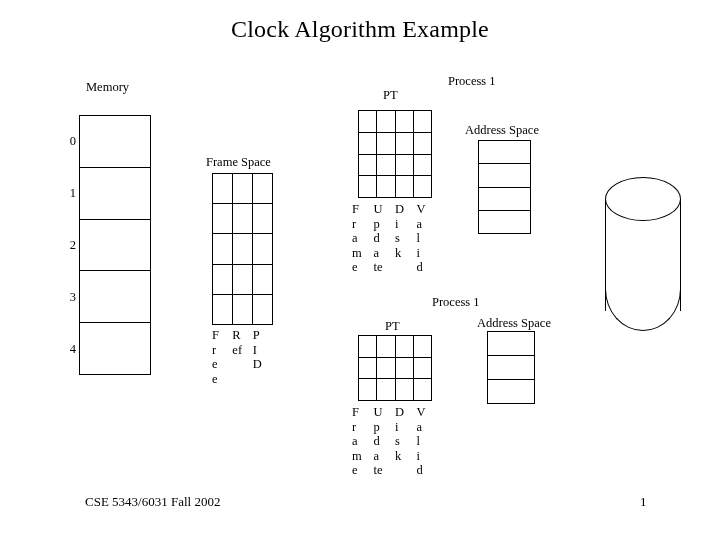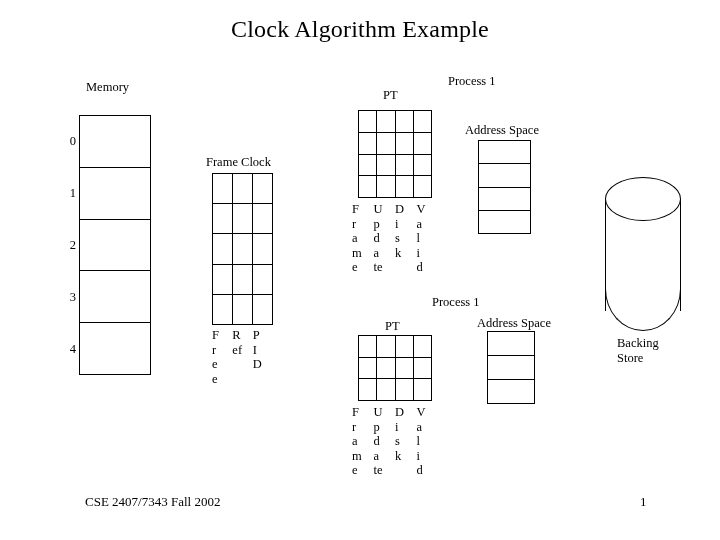--- a/index.html
+++ b/index.html
@@ -132,21 +132,21 @@
     </div>
 
   <div class="abs" id="memory-row-labels" style="left:62px; top:115px; width:14px; height:260px;">
       <div style="position: absolute; left: 0px; top: 18px; font-size: 12.5px; line-height: 16px; text-align: right; width: 14px;">0</div>
       <div style="position: absolute; left: 0px; top: 70px; font-size: 12.5px; line-height: 16px; text-align: right; width: 14px;">1</div>
       <div style="position: absolute; left: 0px; top: 122px; font-size: 12.5px; line-height: 16px; text-align: right; width: 14px;">2</div>
       <div style="position: absolute; left: 0px; top: 174px; font-size: 12.5px; line-height: 16px; text-align: right; width: 14px;">3</div>
       <div style="position: absolute; left: 0px; top: 226px; font-size: 12.5px; line-height: 16px; text-align: right; width: 14px;">4</div>
     </div>
 
-  <div class="abs lbl" style="left:206px; top:155px;">Frame Clock</div>
+  <div class="abs lbl" style="left:206px; top:155px;">Frame Space</div>
 
   <div class="abs grid" id="frame-table-grid" style="left:212px; top:173px; width:61px; height:152px; grid-template-columns:repeat(3,1fr); grid-template-rows:repeat(5,1fr);">
       <div class="cell"></div>
       <div class="cell"></div>
       <div class="cell"></div>
       <div class="cell"></div>
       <div class="cell"></div>
       <div class="cell"></div>
       <div class="cell"></div>
       <div class="cell"></div>
@@ -273,21 +273,17 @@
       <div class="cell"></div>
       <div class="cell"></div>
     </div>
 
   <div class="cyl-wrap" style="left:605px; top:177px; width:76px; height:160px;">
     <div class="cyl-body"></div>
     <div class="cyl-bottom"></div>
     <div class="cyl-top"></div>
   </div>
 
-  <div class="abs lbl2" style="left:617px; top:336px; width:90px;">
-    <div>Backing</div>
-    <div>Store</div>
-  </div>
-
-  <div class="abs footer-left">CSE 2407/7343 Fall 2002</div>
+
+  <div class="abs footer-left">CSE 5343/6031 Fall 2002</div>
   <div class="abs footer-right">1</div>
 
 </div>
 
 </body></html>

